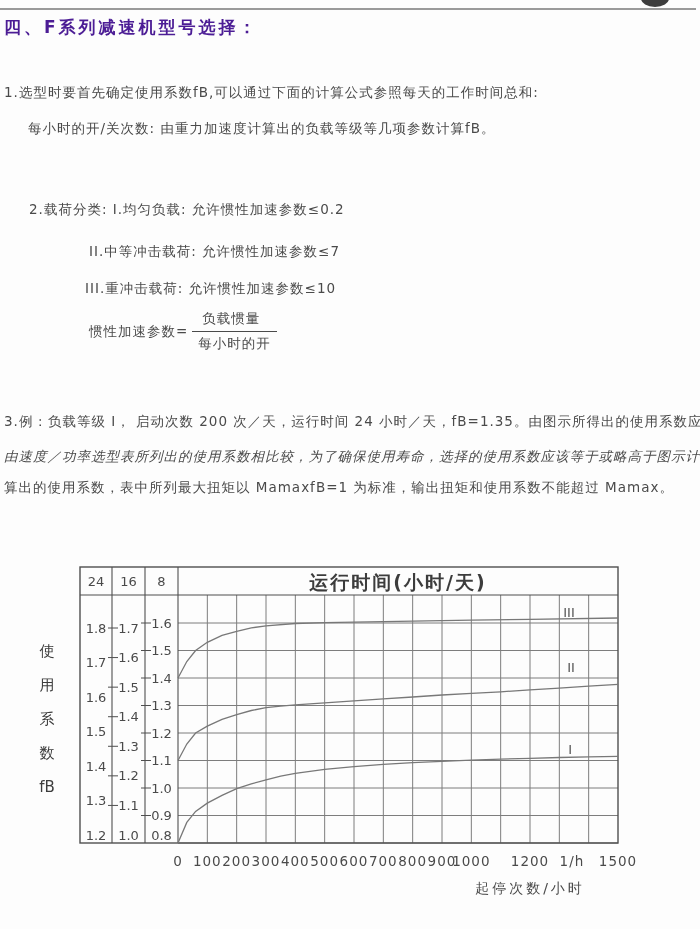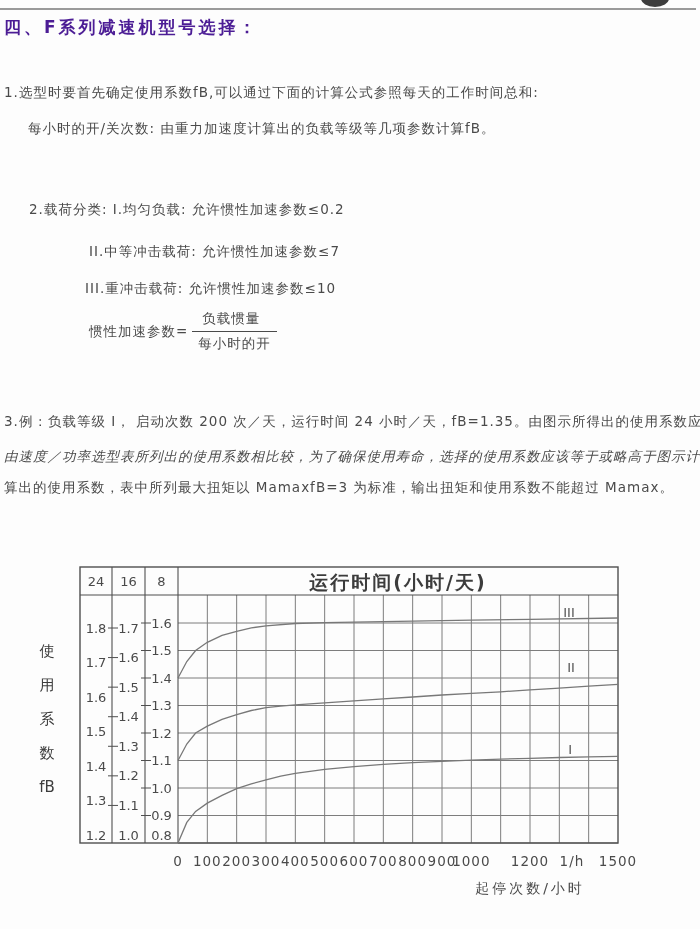--- a/index.html
+++ b/index.html
@@ -54,21 +54,21 @@
   <div class="abs formula">
     <span>惯性加速参数=</span>
     <span class="frac">
       <span class="num">负载惯量</span>
       <span class="den">每小时的开</span>
     </span>
   </div>
 
   <p class="abs t s3l1">3.例：负载等级 I， 启动次数 200 次／天，运行时间 24 小时／天，fB=1.35。由图示所得出的使用系数应该与</p>
   <p class="abs t s3l2">由速度／功率选型表所列出的使用系数相比较，为了确保使用寿命，选择的使用系数应该等于或略高于图示计</p>
-  <p class="abs t s3l3">算出的使用系数，表中所列最大扭矩以 MamaxfB=3 为标准，输出扭矩和使用系数不能超过 Mamax。</p>
+  <p class="abs t s3l3">算出的使用系数，表中所列最大扭矩以 MamaxfB=1 为标准，输出扭矩和使用系数不能超过 Mamax。</p>
 
   <svg class="chart" width="700" height="374" viewBox="0 0 700 374" xmlns="http://www.w3.org/2000/svg">
       <line x1="178" y1="288" x2="618" y2="288" stroke="#7d7d7d" stroke-width="1"></line>
       <line x1="178" y1="260.5" x2="618" y2="260.5" stroke="#7d7d7d" stroke-width="1"></line>
       <line x1="178" y1="233" x2="618" y2="233" stroke="#7d7d7d" stroke-width="1"></line>
       <line x1="178" y1="205.5" x2="618" y2="205.5" stroke="#7d7d7d" stroke-width="1"></line>
       <line x1="178" y1="178.00000000000003" x2="618" y2="178.00000000000003" stroke="#7d7d7d" stroke-width="1"></line>
       <line x1="178" y1="150.5" x2="618" y2="150.5" stroke="#7d7d7d" stroke-width="1"></line>
       <line x1="178" y1="123.00000000000003" x2="618" y2="123.00000000000003" stroke="#7d7d7d" stroke-width="1"></line>
       <line x1="178" y1="95.5" x2="618" y2="95.5" stroke="#7d7d7d" stroke-width="1"></line>

